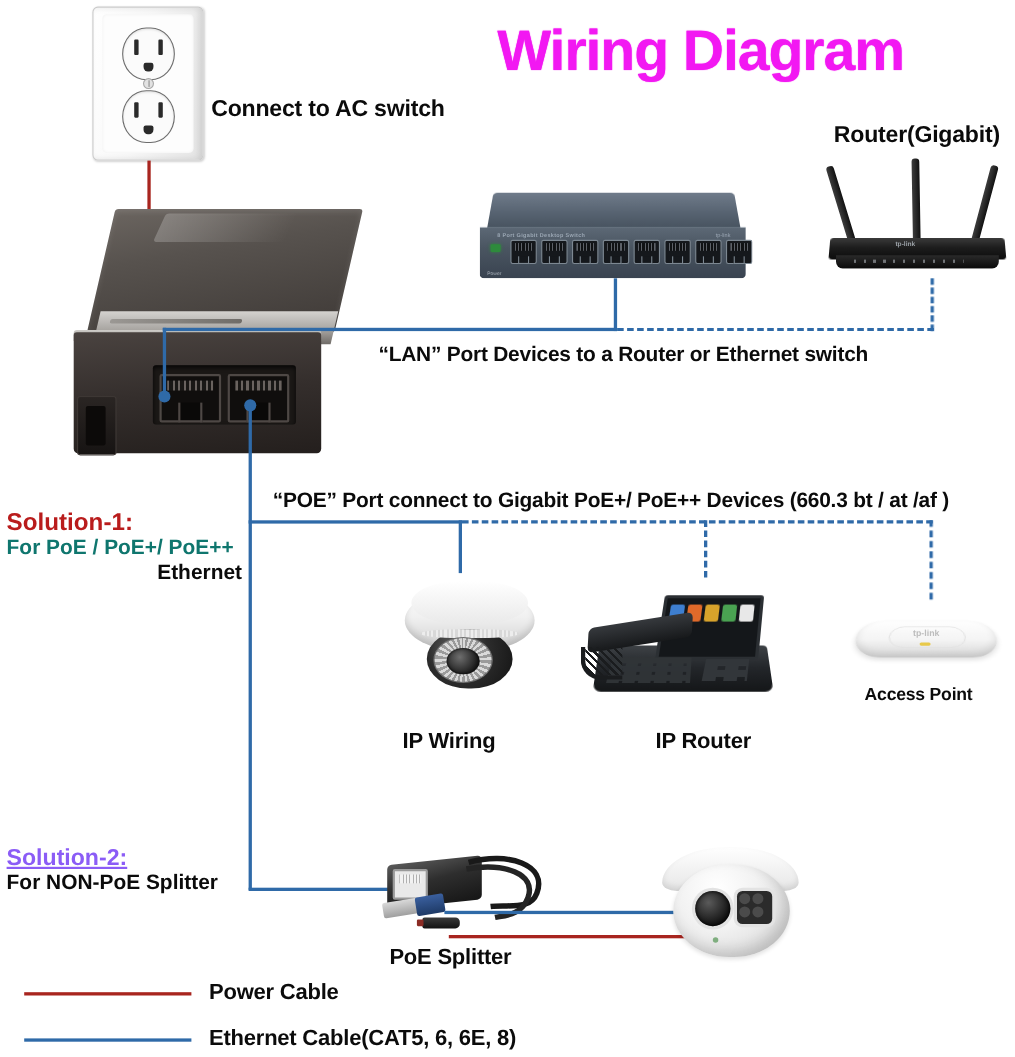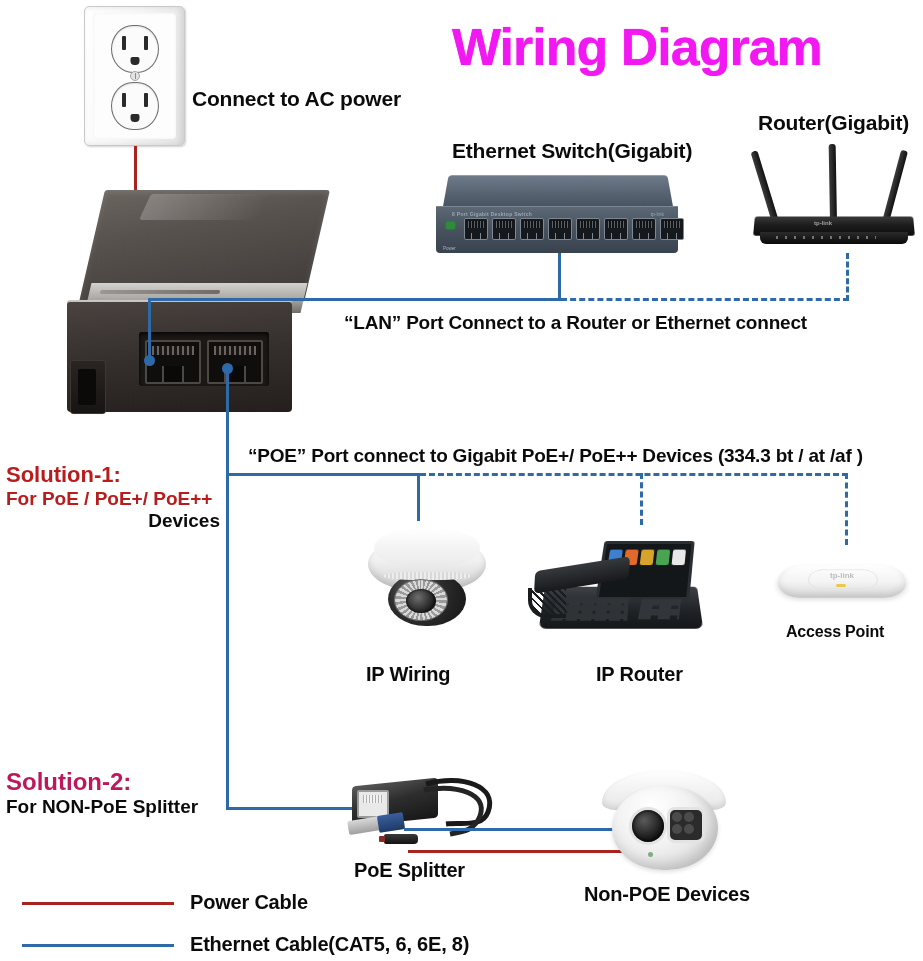--- a/index.html
+++ b/index.html
@@ -381,21 +381,21 @@
         <div class="slot r"></div>
         <div class="gnd"></div>
     </div>
     <div class="screw"></div>
     <div class="recept bot">
       <div class="slot l"></div>
         <div class="slot r"></div>
         <div class="gnd"></div>
     </div>
   </div>
-  <div class="lbl" style="left:192px;top:86px;font-size:21px;">Connect to AC power</div>
+  <div class="lbl" style="left:192px;top:86px;font-size:21px;">Connect to AC switch</div>
 
   <div class="vline solid-pwr" style="left:134px;top:146px;height:70px;"></div>
 
   <div id="injector" class="abs">
     <div class="inj-top">
         <div class="inj-top-hl"></div>
       </div>
     <div class="inj-side"></div>
     <div class="inj-vent" style="left:38px;top:100px;width:120px;"></div>
     <div class="inj-vent" style="left:34px;top:110px;width:128px;"></div>
@@ -441,60 +441,59 @@
           </div>
         <div class="sw-port">
             <div class="sw-num">7</div>
           </div>
         <div class="sw-port">
             <div class="sw-num">8</div>
           </div>
       </div>
     </div>
   </div>
-  <div class="lbl" style="left:452px;top:138px;font-size:21px;">Ethernet Switch(Gigabit)</div>
 
   <div id="router" class="abs">
     <div class="ant" style="left:22px;top:8px;height:74px;transform:rotate(-17deg);"></div>
     <div class="ant" style="left:80px;top:4px;height:78px;transform:rotate(-1deg);"></div>
     <div class="ant" style="left:132px;top:8px;height:74px;transform:rotate(15deg);"></div>
     <div class="rt-body"></div>
     <div class="rt-logo">tp-link</div>
     <div class="rt-base"></div>
     <div class="rt-leds"></div>
   </div>
   <div class="lbl" style="left:758px;top:110px;font-size:21px;">Router(Gigabit)</div>
 
   <div class="dot" style="left:144px;top:355px;"></div>
   <div class="vline solid-eth" style="left:148px;top:298px;height:62px;"></div>
   <div class="hline solid-eth" style="left:148px;top:298px;width:413px;"></div>
   <div class="vline solid-eth" style="left:558px;top:253px;height:48px;"></div>
   <div class="hline dash-eth" style="left:561px;top:298px;width:288px;"></div>
   <div class="vline dash-eth-v" style="left:846px;top:253px;height:48px;"></div>
 
-  <div class="lbl" style="left:344px;top:311px;font-size:19px;">“LAN” Port Connect to a Router or Ethernet connect</div>
+  <div class="lbl" style="left:344px;top:311px;font-size:19px;">“LAN” Port Devices to a Router or Ethernet switch</div>
 
   <div class="dot" style="left:222px;top:363px;"></div>
   <div class="vline solid-eth" style="left:226px;top:369px;height:440px;"></div>
   <div class="hline solid-eth" style="left:226px;top:473px;width:194px;"></div>
   <div class="vline solid-eth" style="left:417px;top:473px;height:48px;"></div>
   <div class="hline dash-eth" style="left:420px;top:473px;width:428px;"></div>
   <div class="vline dash-eth-v" style="left:640px;top:473px;height:52px;"></div>
   <div class="vline dash-eth-v" style="left:845px;top:473px;height:72px;"></div>
 
-  <div class="lbl" style="left:248px;top:444px;font-size:19px;">“POE” Port connect to Gigabit PoE+/ PoE++ Devices (334.3 bt / at /af )</div>
+  <div class="lbl" style="left:248px;top:444px;font-size:19px;">“POE” Port connect to Gigabit PoE+/ PoE++ Devices (660.3 bt / at /af )</div>
 
   <div class="abs" style="left:6px;top:462px;width:214px;">
     <div style="font-size:22px;font-weight:bold;color:#b91c1c;">Solution-1:</div>
-    <div style="font-size:19px;font-weight:bold;color:#b91c1c;">For PoE / PoE+/ PoE++</div>
-    <div style="font-size:19px;font-weight:bold;color:#0b0b0b;text-align:right;">Devices</div>
+    <div style="font-size:19px;font-weight:bold;color:#0f766e;">For PoE / PoE+/ PoE++</div>
+    <div style="font-size:19px;font-weight:bold;color:#0b0b0b;text-align:right;">Ethernet</div>
   </div>
 
   <div class="abs" style="left:6px;top:768px;width:220px;">
-    <div style="font-size:24px;font-weight:bold;color:#be185d;">Solution-2:</div>
+    <div style="font-size:21px;font-weight:bold;color:#8b5cf6;text-decoration:underline;">Solution-2:</div>
     <div style="font-size:19px;font-weight:bold;color:#0b0b0b;">For NON-PoE Splitter</div>
   </div>
 
   <div id="ipcam" class="abs">
     <div class="dome-rim"></div>
     <div class="dome-rim2"></div>
     <div class="dome-glass"></div>
     <div class="dome-band"></div>
     <div class="ir-ring"></div>
     <div class="cam-lens"></div>
@@ -552,21 +551,20 @@
     <div class="tur-ball"></div>
     <div class="tur-lens"></div>
     <div class="tur-ir">
       <span style="left:2px;top:2px;"></span>
         <span style="left:14px;top:2px;"></span>
       <span style="left:2px;top:14px;"></span>
         <span style="left:14px;top:14px;"></span>
     </div>
     <div class="tur-dot"></div>
   </div>
-  <div class="lbl" style="left:584px;top:882px;font-size:20px;">Non-POE Devices</div>
 
   <div class="legend-line" style="left:22px;top:902px;width:152px;border-top-color:#a8251f;"></div>
   <div class="lbl" style="left:190px;top:890px;font-size:20px;">Power Cable</div>
 
   <div class="legend-line" style="left:22px;top:944px;width:152px;border-top-color:#2f6aa8;"></div>
   <div class="lbl" style="left:190px;top:932px;font-size:20px;">Ethernet Cable(CAT5, 6, 6E, 8)</div>
 
 </div>
 
 </body></html>

